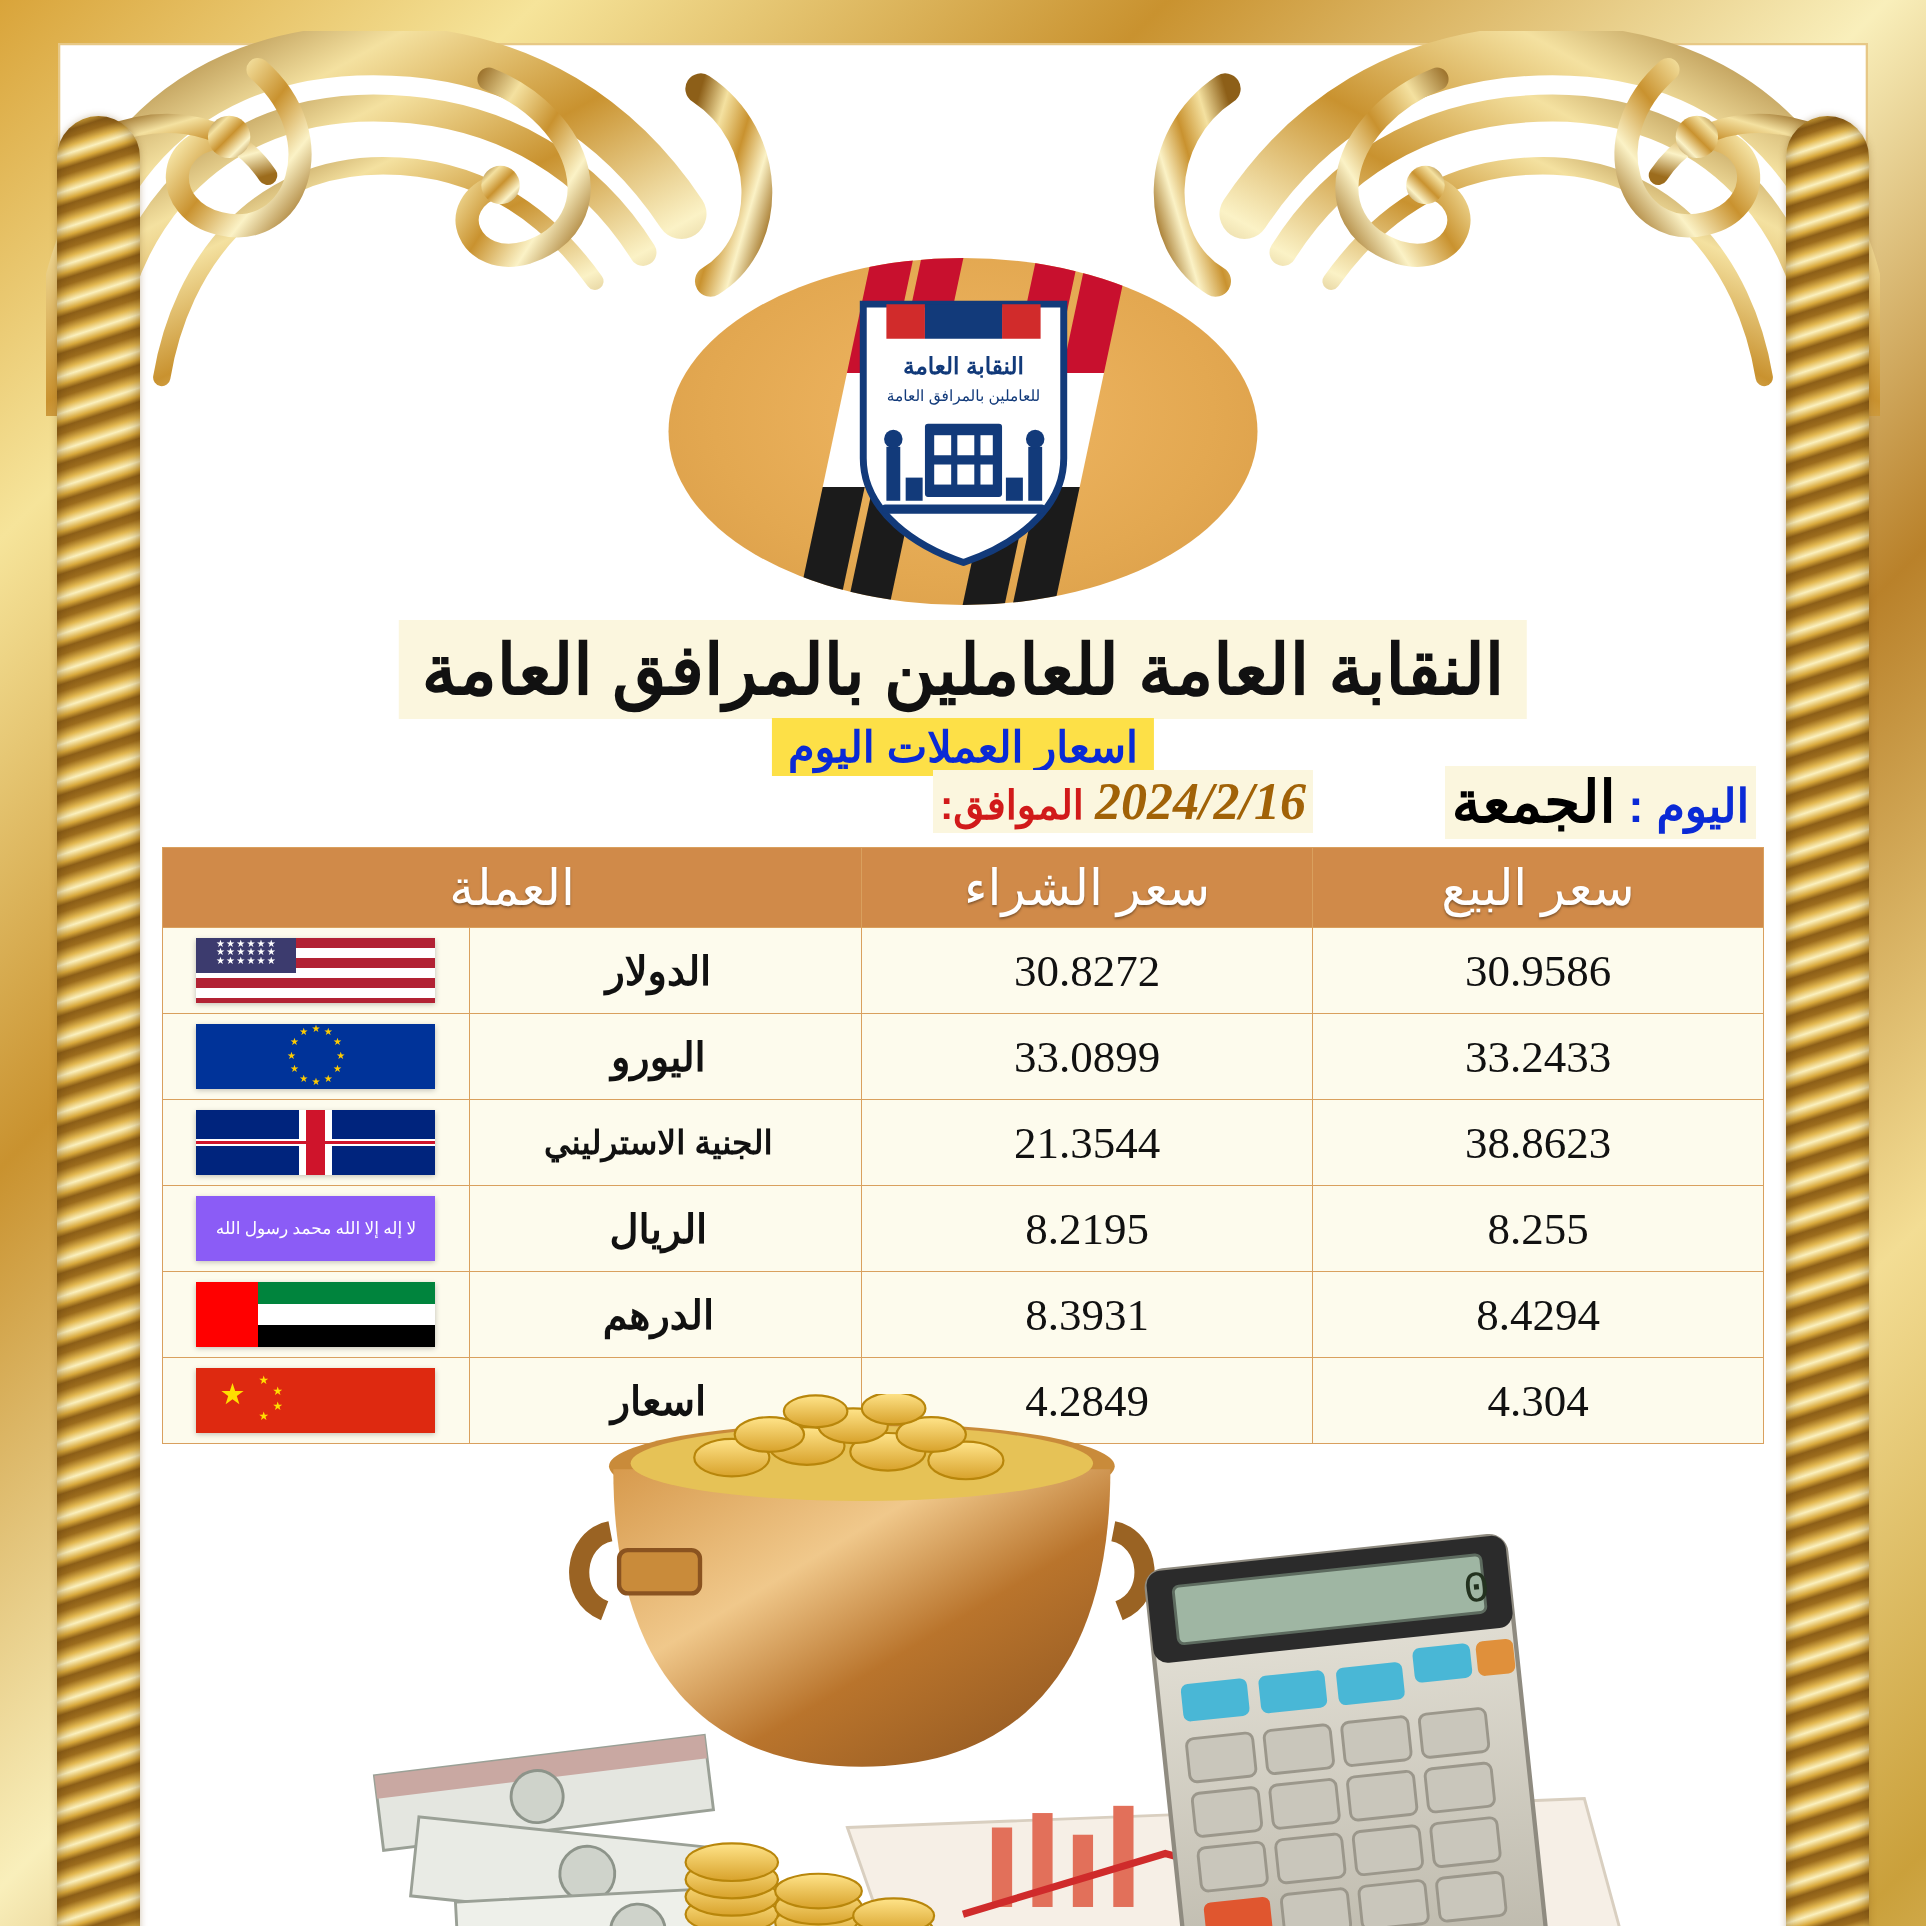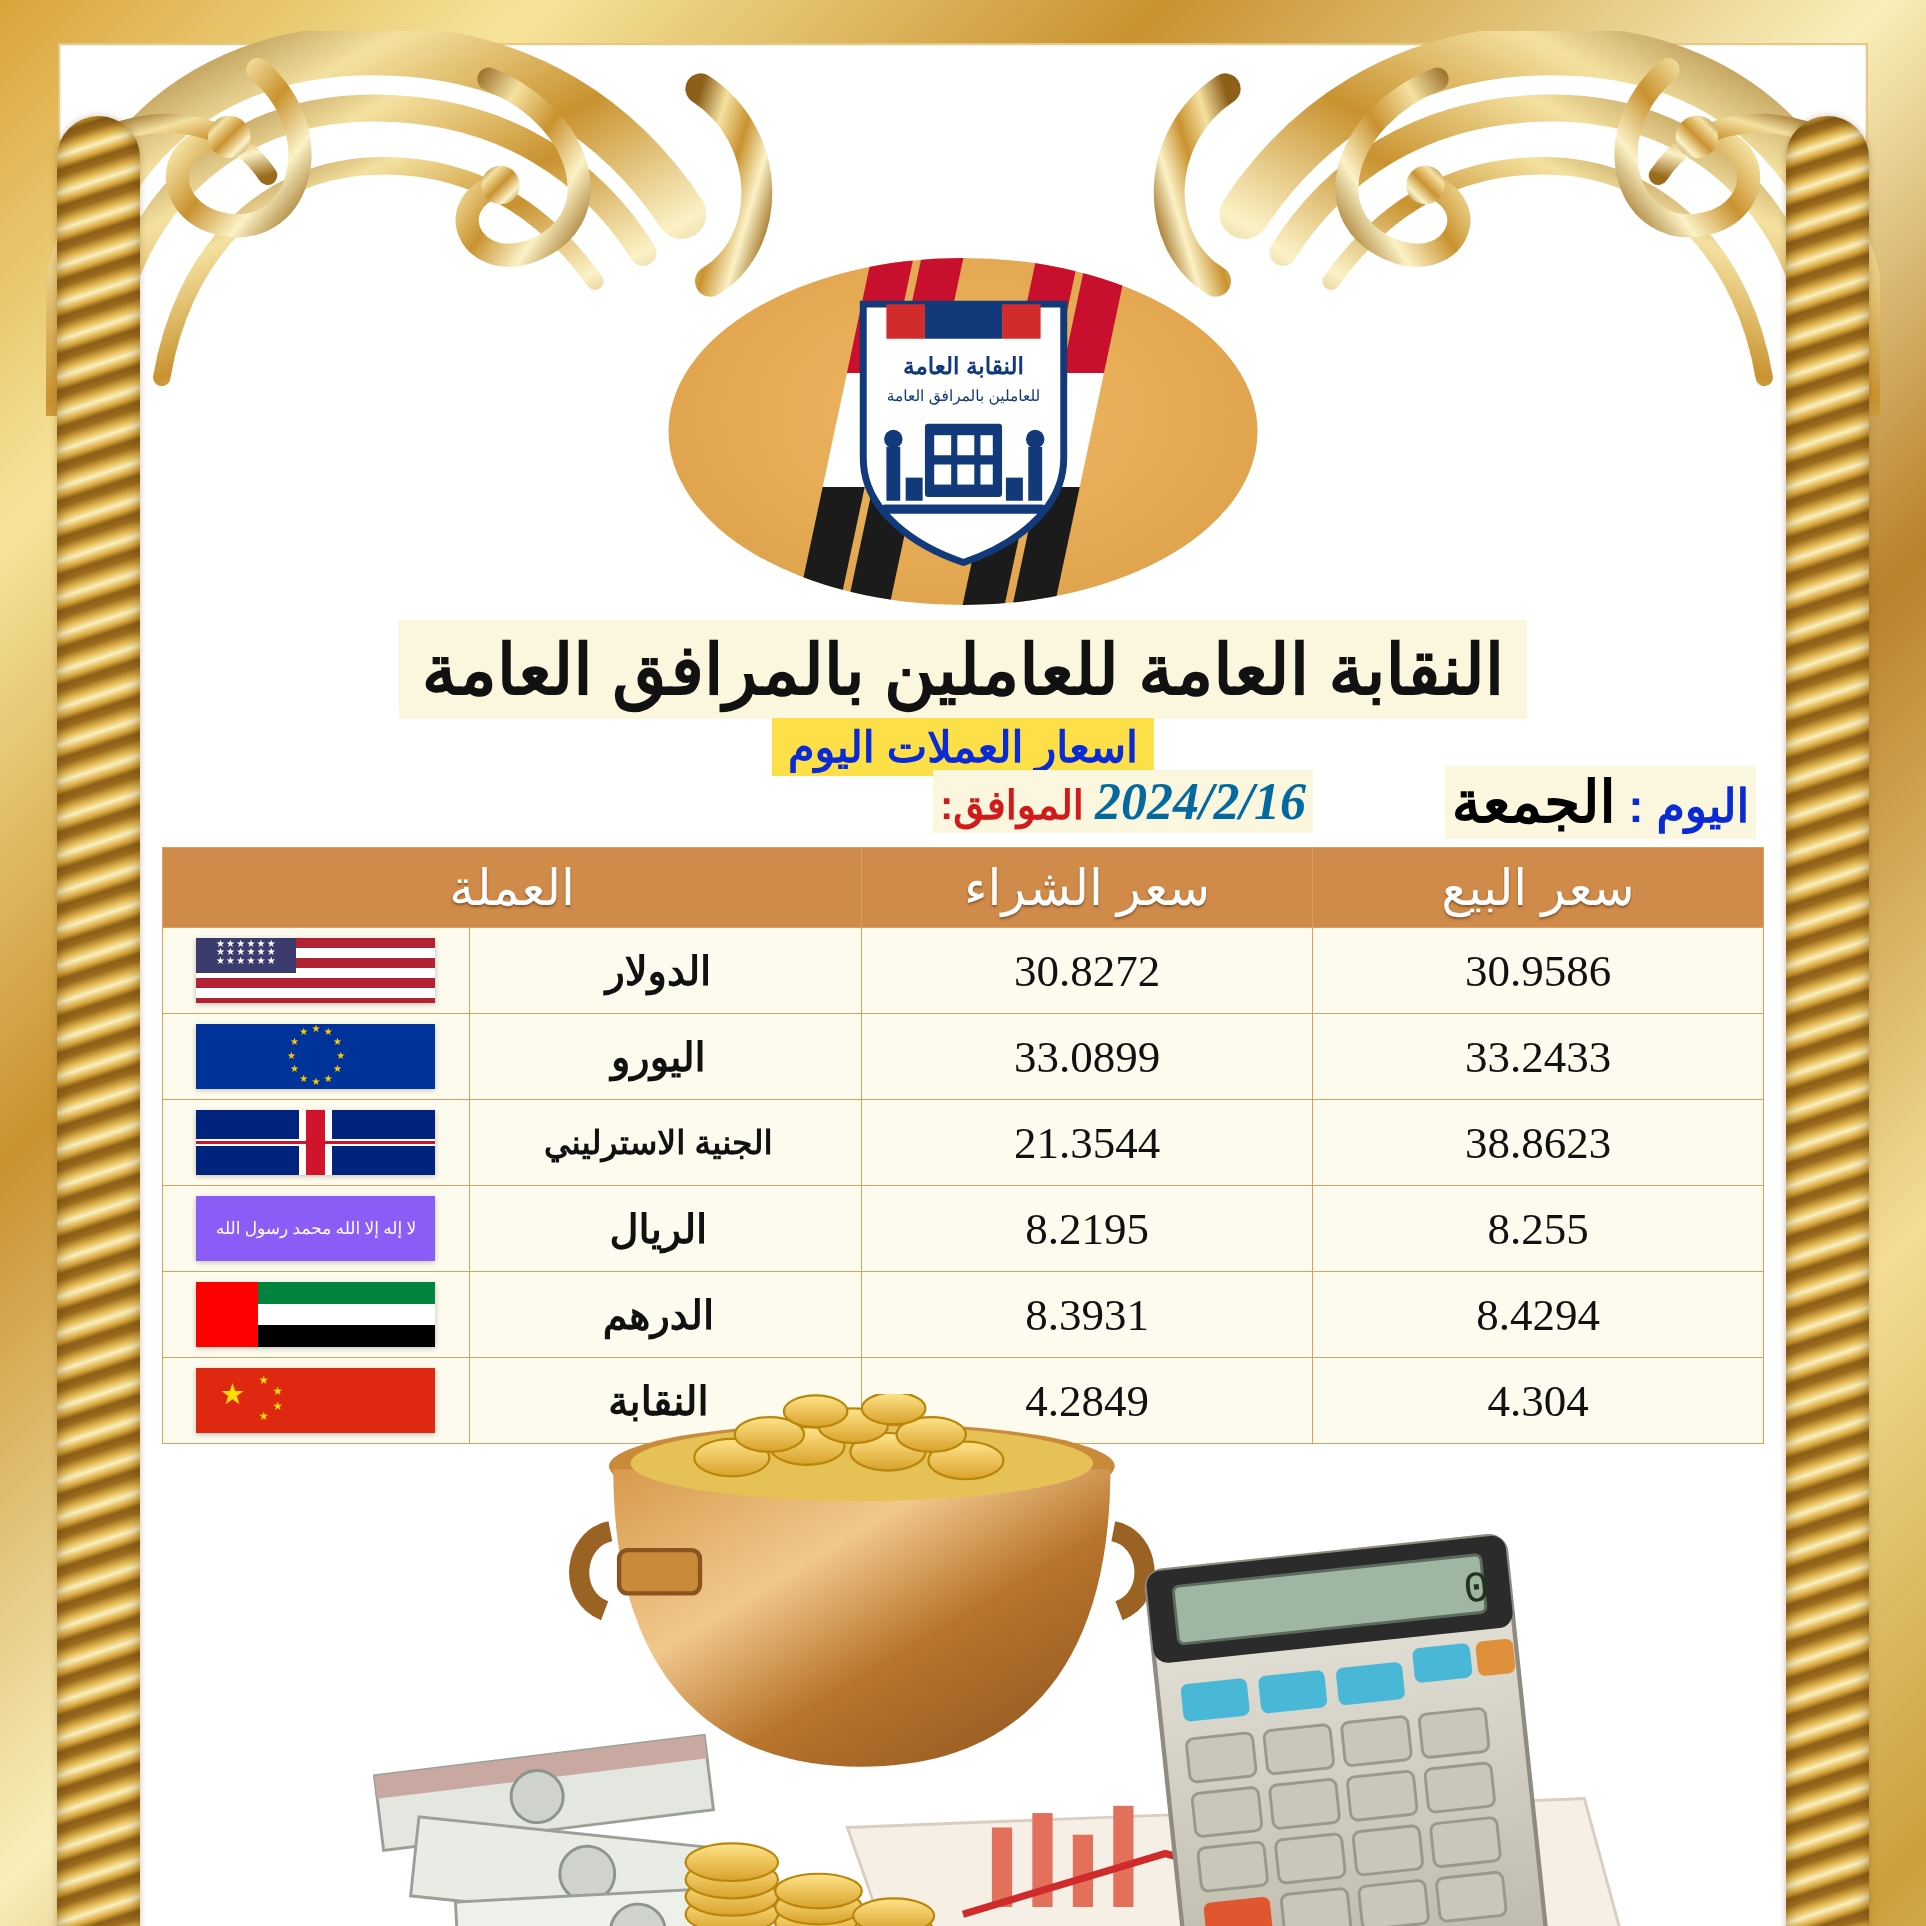--- a/index.html
+++ b/index.html
@@ -170,21 +170,21 @@
     white-space: nowrap;
     background: #fbf6de;
     padding: 2.3px 7px;
     font-size: 40px;
     font-weight: bold;
     color: #d11a1a;
   }
   .date-block .date-value {
     font-size: 52px;
     font-style: italic;
-    color: #0369a1;
+    color: #a16207;
     font-family: "Liberation Serif", serif;
     font-weight: bold;
   }
 
   
   .rates-table {
     position: absolute;
     top: 616px;
     left: 0;
     right: 0;
@@ -493,21 +493,21 @@
           <td>8.4294</td>
           <td>8.3931</td>
           <td class="cur">الدرهم</td>
           <td class="flag-cell">
             <div class="flag flag-ae"></div>
           </td>
         </tr>
         <tr>
           <td>4.304</td>
           <td>4.2849</td>
-          <td class="cur">النقابة</td>
+          <td class="cur">اسعار</td>
           <td class="flag-cell">
             <div class="flag flag-cn">
               <span class="star-big">★</span>
               <span class="star-s" style="left:62px; top:7px;">★</span>
               <span class="star-s" style="left:76px; top:17.7px;">★</span>
               <span class="star-s" style="left:76px; top:33px;">★</span>
               <span class="star-s" style="left:62px; top:43px;">★</span>
             </div>
           </td>
         </tr>

